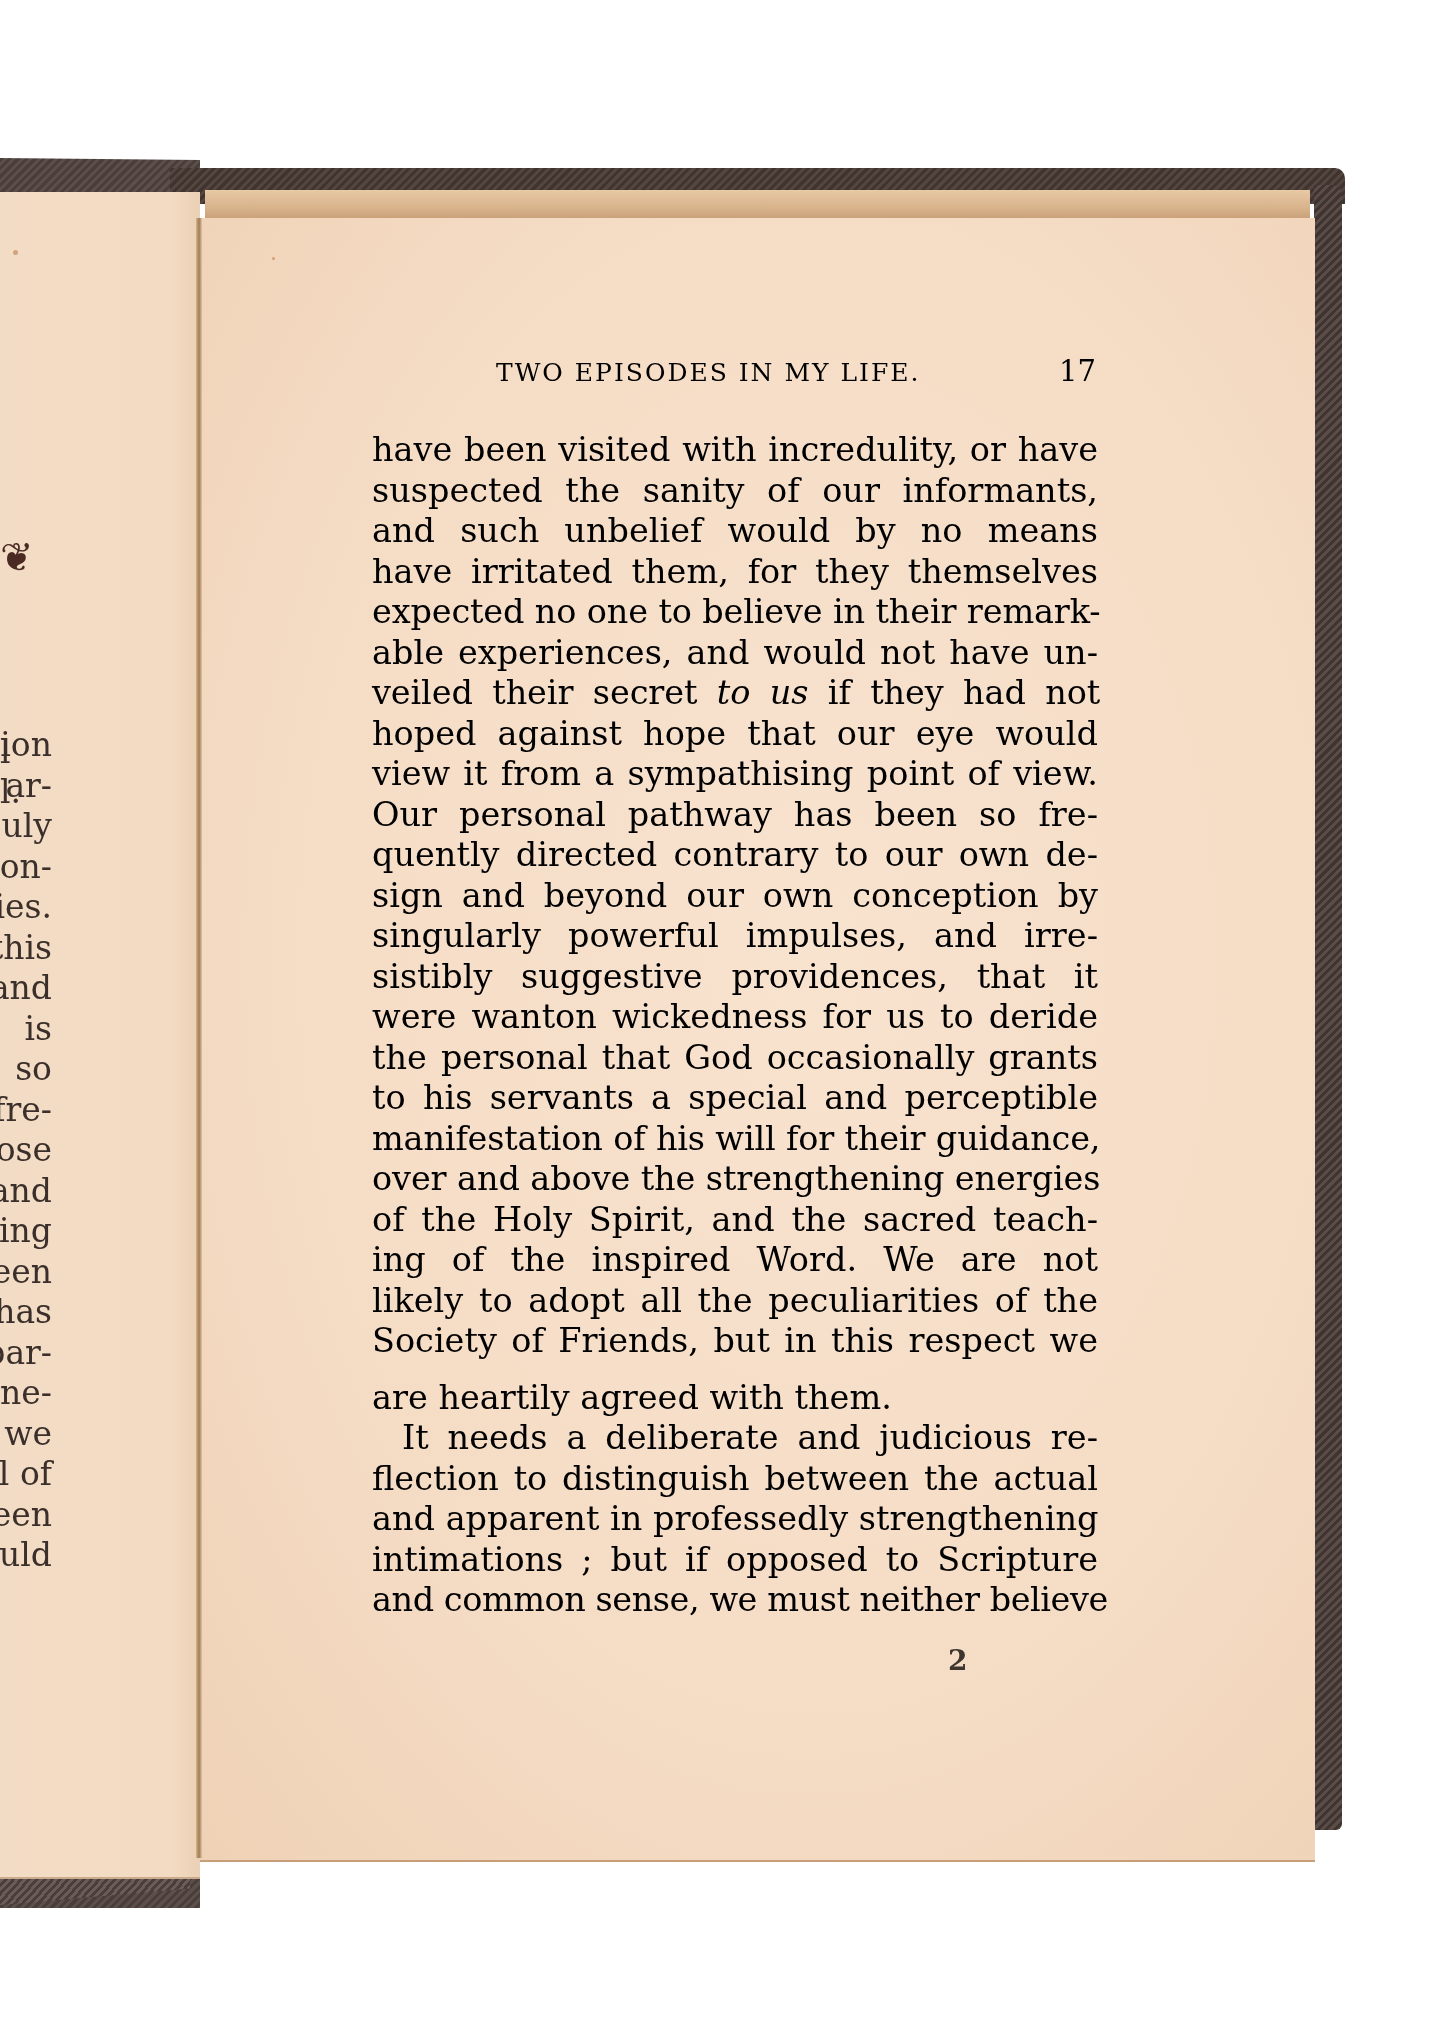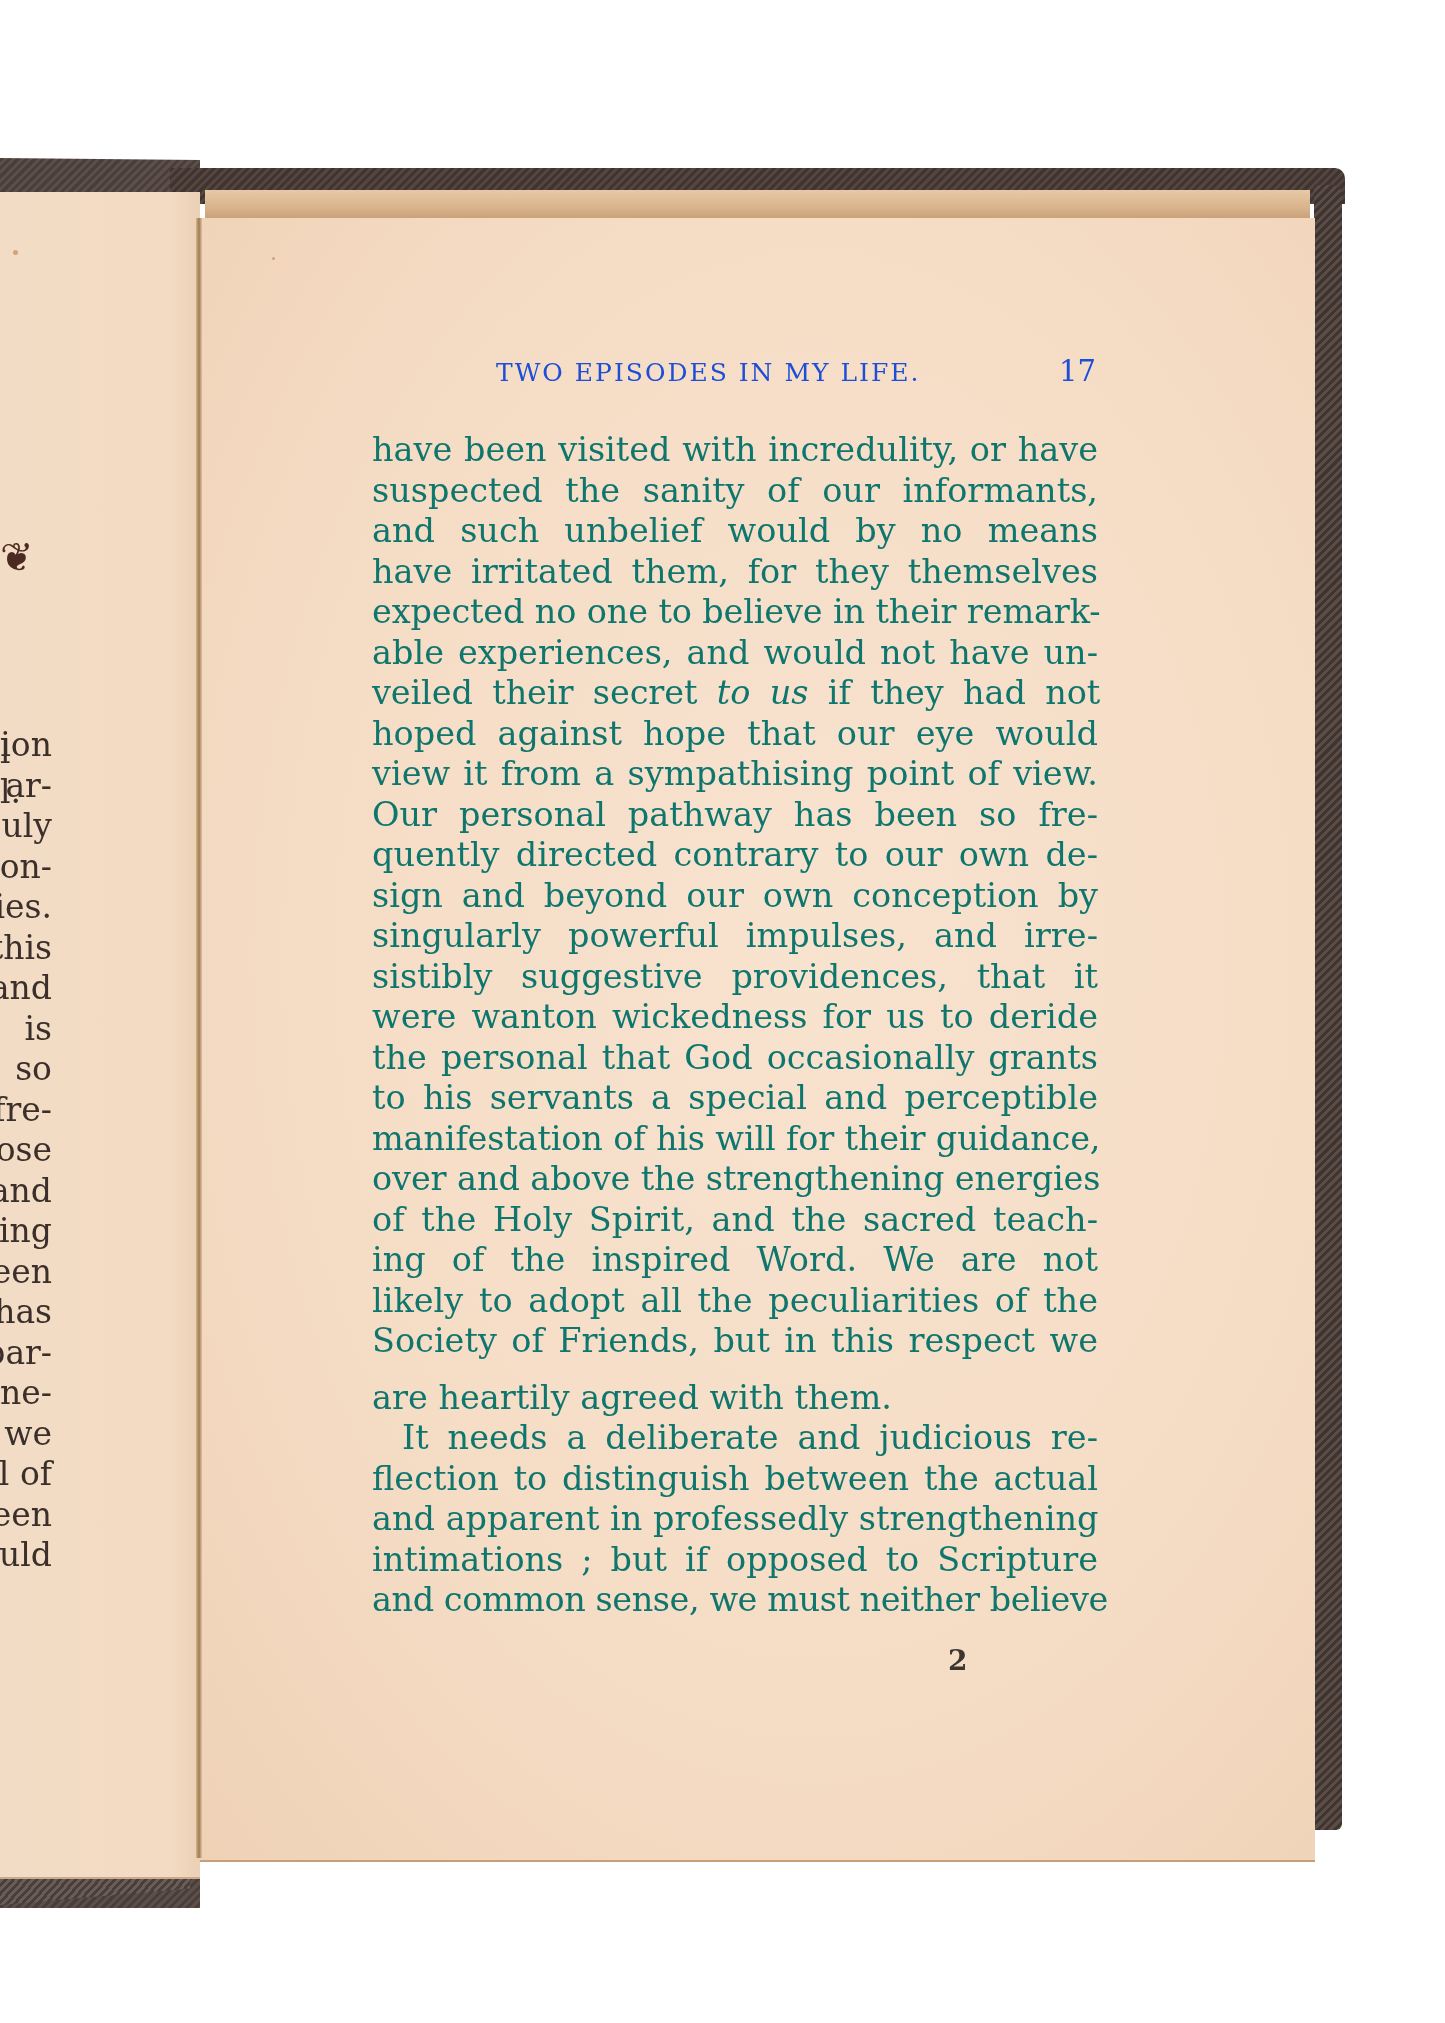--- a/index.html
+++ b/index.html
@@ -43,27 +43,27 @@
     background: radial-gradient(ellipse at 55% 45%, #f8e3cf 0%, #f5dcc5 60%, #efd2b6 100%);
     border-bottom: 2px solid #c79e7a;
   }
   .gutter {
     position: absolute; left: 196px; top: 218px; width: 6px; height: 1640px;
     background: linear-gradient(90deg, #d9b58c, #9c7a56, #e2c3a0);
   }
   .running-head {
     position: absolute; left: 496px; top: 354px; width: 600px;
     display: flex; justify-content: space-between; align-items: baseline;
-    color: #1d4ed8;
+    color: #000000;
   }
   .running-head .title { font-size: 25px; letter-spacing: 2px; }
   .running-head .folio { font-size: 29px; }
   .text-block {
     position: absolute; left: 372px; top: 430px; width: 726px;
-    color: #0f766e; font-size: 33.5px; line-height: 40.5px;
+    color: #000000; font-size: 33.5px; line-height: 40.5px;
   }
   .line { display: block; text-align: justify; text-align-last: justify; white-space: nowrap; height: 40.5px; }
   .line.last { text-align-last: left; margin-top: 16px; }
   .line.indent { padding-left: 30px; }
   .signature {
     position: absolute; left: 948px; top: 1644px; font-size: 28px; font-weight: bold; color: #3d3530;
   }
   .left-fragments {
     position: absolute; right: calc(1445px - 52px); top: 725px; text-align: right;
     color: #3a2f2a; font-size: 33px; line-height: 40.5px;

